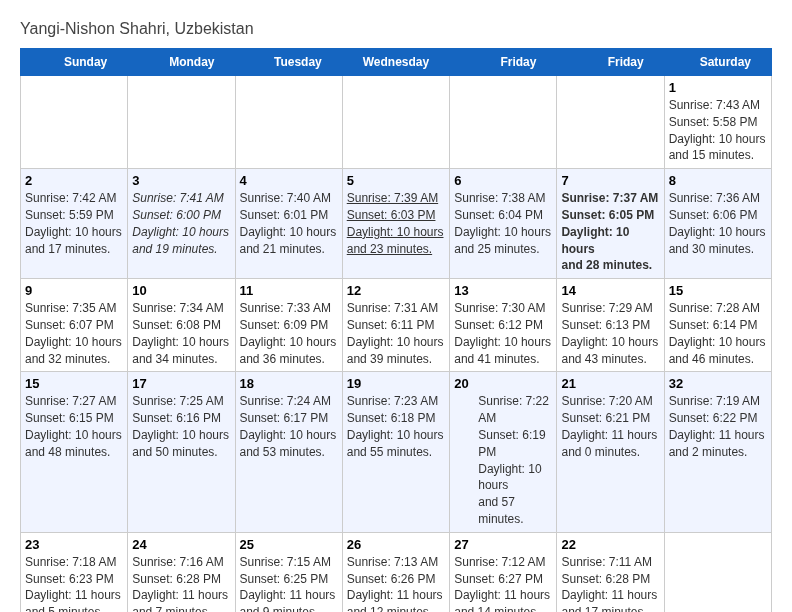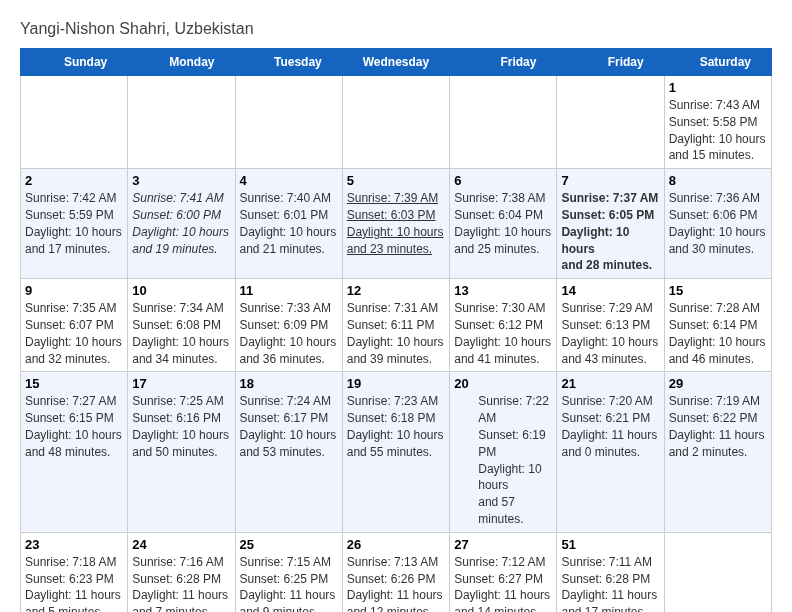--- a/index.html
+++ b/index.html
@@ -264,21 +264,21 @@
 and 57 minutes.</div>
         </td>
         <td>
           <div class="day-number">21</div>
           <div class="day-info" style="white-space: pre-line;">Sunrise: 7:20 AM
 Sunset: 6:21 PM
 Daylight: 11 hours
 and 0 minutes.</div>
         </td>
         <td>
-          <div class="day-number">29</div>
+          <div class="day-number">32</div>
           <div class="day-info" style="white-space: pre-line;">Sunrise: 7:19 AM
 Sunset: 6:22 PM
 Daylight: 11 hours
 and 2 minutes.</div>
         </td>
       </tr>
       <tr>
         <td>
           <div class="day-number">23</div>
           <div class="day-info" style="white-space: pre-line;">Sunrise: 7:18 AM
@@ -308,21 +308,21 @@
 and 12 minutes.</div>
         </td>
         <td>
           <div class="day-number">27</div>
           <div class="day-info" style="white-space: pre-line;">Sunrise: 7:12 AM
 Sunset: 6:27 PM
 Daylight: 11 hours
 and 14 minutes.</div>
         </td>
         <td>
-          <div class="day-number">51</div>
+          <div class="day-number">22</div>
           <div class="day-info" style="white-space: pre-line;">Sunrise: 7:11 AM
 Sunset: 6:28 PM
 Daylight: 11 hours
 and 17 minutes.</div>
         </td>
         <td class="empty-cell"></td>
       </tr>
     </tbody>
 </table>
 

